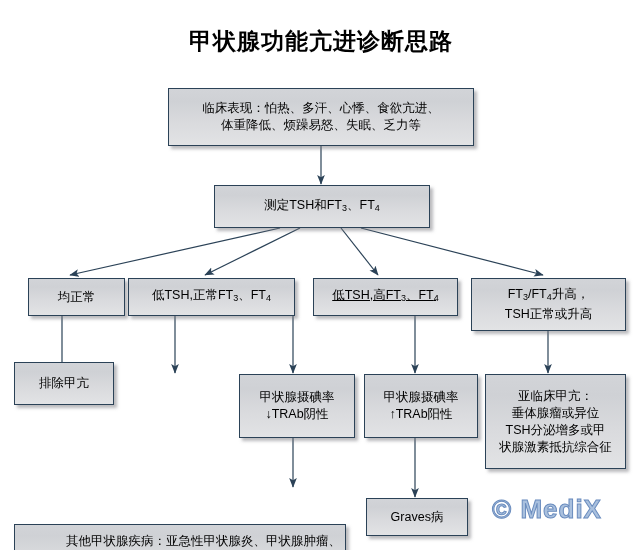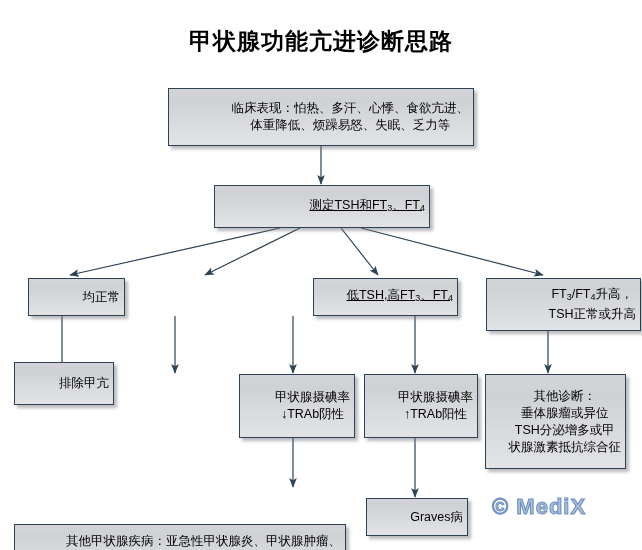--- a/index.html
+++ b/index.html
@@ -38,21 +38,21 @@
 
   
   .node {
     position: absolute;
     box-sizing: border-box;
     border: 1px solid #2b4257;
     background: linear-gradient(to bottom, #d2d4d8 0%, #cfd1d5 22%, #d9dadd 58%, #e2e3e5 100%);
     box-shadow: 3px 3px 3px rgba(120,120,125,0.50);
     display: flex;
     align-items: center;
-    justify-content: flex-end;
+    justify-content: center;
     text-align: center;
     font-size: 12.5px;
     line-height: 17px;
     color: #000000;
     padding: 2px 4px;
     z-index: 3;
   }
   .node .txt {
     display: block;
     white-space: pre-line;
@@ -73,21 +73,21 @@
     height: 550px;
     z-index: 1;
     pointer-events: none;
   }
 
   
   .watermark {
     position: absolute;
     left: 492px;
     top: 494px;
-    font-size: 22px;
+    font-size: 26px;
     font-weight: bold;
     font-style: normal;
     letter-spacing: 1px;
     color: #a9c0de;
     -webkit-text-stroke: 1px #6a8cbe;
     text-shadow: 0 1px 0 rgba(255,255,255,0.7);
     white-space: nowrap;
     z-index: 2;
   }
 </style>
@@ -122,55 +122,58 @@
       <line x1="293" y1="437" x2="293" y2="487"></line>
       <line x1="415" y1="437" x2="415" y2="497"></line>
     </g>
   </svg>
 
   <div class="node" style="left:168px; top:88px; width:306px; height:58px;">
     <span class="txt">临床表现：怕热、多汗、心悸、食欲亢进、
 体重降低、烦躁易怒、失眠、乏力等</span>
   </div>
 
-  <div class="node" style="left:214px; top:185px; width:216px; height:43px;text-decoration:underline;">
+  <div class="node" style="left:214px; top:185px; width:216px; height:43px;">
     <span class="txt"><span>测定TSH和FT</span><sub>3</sub><span>、FT</span><sub>4</sub></span>
   </div>
 
   <div class="node" style="left:28px; top:278px; width:97px; height:38px;">
     <span class="txt">均正常</span>
   </div>
 
+  <div class="node" style="left:128px; top:278px; width:167px; height:38px;">
+    <span class="txt"><span>低TSH,正常FT</span><sub>3</sub><span>、FT</span><sub>4</sub></span>
+  </div>
 
   <div class="node" style="left:313px; top:278px; width:145px; height:38px;text-decoration:underline;">
     <span class="txt"><span>低TSH,高FT</span><sub>3</sub><span>、FT</span><sub>4</sub></span>
   </div>
 
-  <div class="node" style="left:486px; top:278px; width:155px; height:53px;">
+  <div class="node" style="left:471px; top:278px; width:155px; height:53px;">
     <span class="txt"><span>FT</span><sub>3</sub><span>/FT</span><sub>4</sub><span style="white-space:pre-line;">升高，
 TSH正常或升高</span></span>
   </div>
 
   <div class="node" style="left:14px; top:362px; width:100px; height:43px;">
     <span class="txt">排除甲亢</span>
   </div>
 
 
   <div class="node" style="left:239px; top:374px; width:116px; height:64px;">
     <span class="txt">甲状腺摄碘率
 ↓TRAb阴性</span>
   </div>
 
   <div class="node" style="left:364px; top:374px; width:114px; height:64px;">
     <span class="txt">甲状腺摄碘率
 ↑TRAb阳性</span>
   </div>
 
   <div class="node" style="left:485px; top:374px; width:141px; height:95px;">
-    <span class="txt">其他诊断：
+    <span class="txt">亚临床甲亢：
 垂体腺瘤或异位
 TSH分泌增多或甲
 状腺激素抵抗综合征</span>
   </div>
 
   <div class="node left-align" style="left:14px; top:488px; width:332px; height:52px;">
     <span class="txt">其他甲状腺疾病：亚急性甲状腺炎、甲状腺肿瘤、
 产后甲状腺炎、卵巢甲状腺肿伴甲亢、医源性甲亢</span>
   </div>
 

